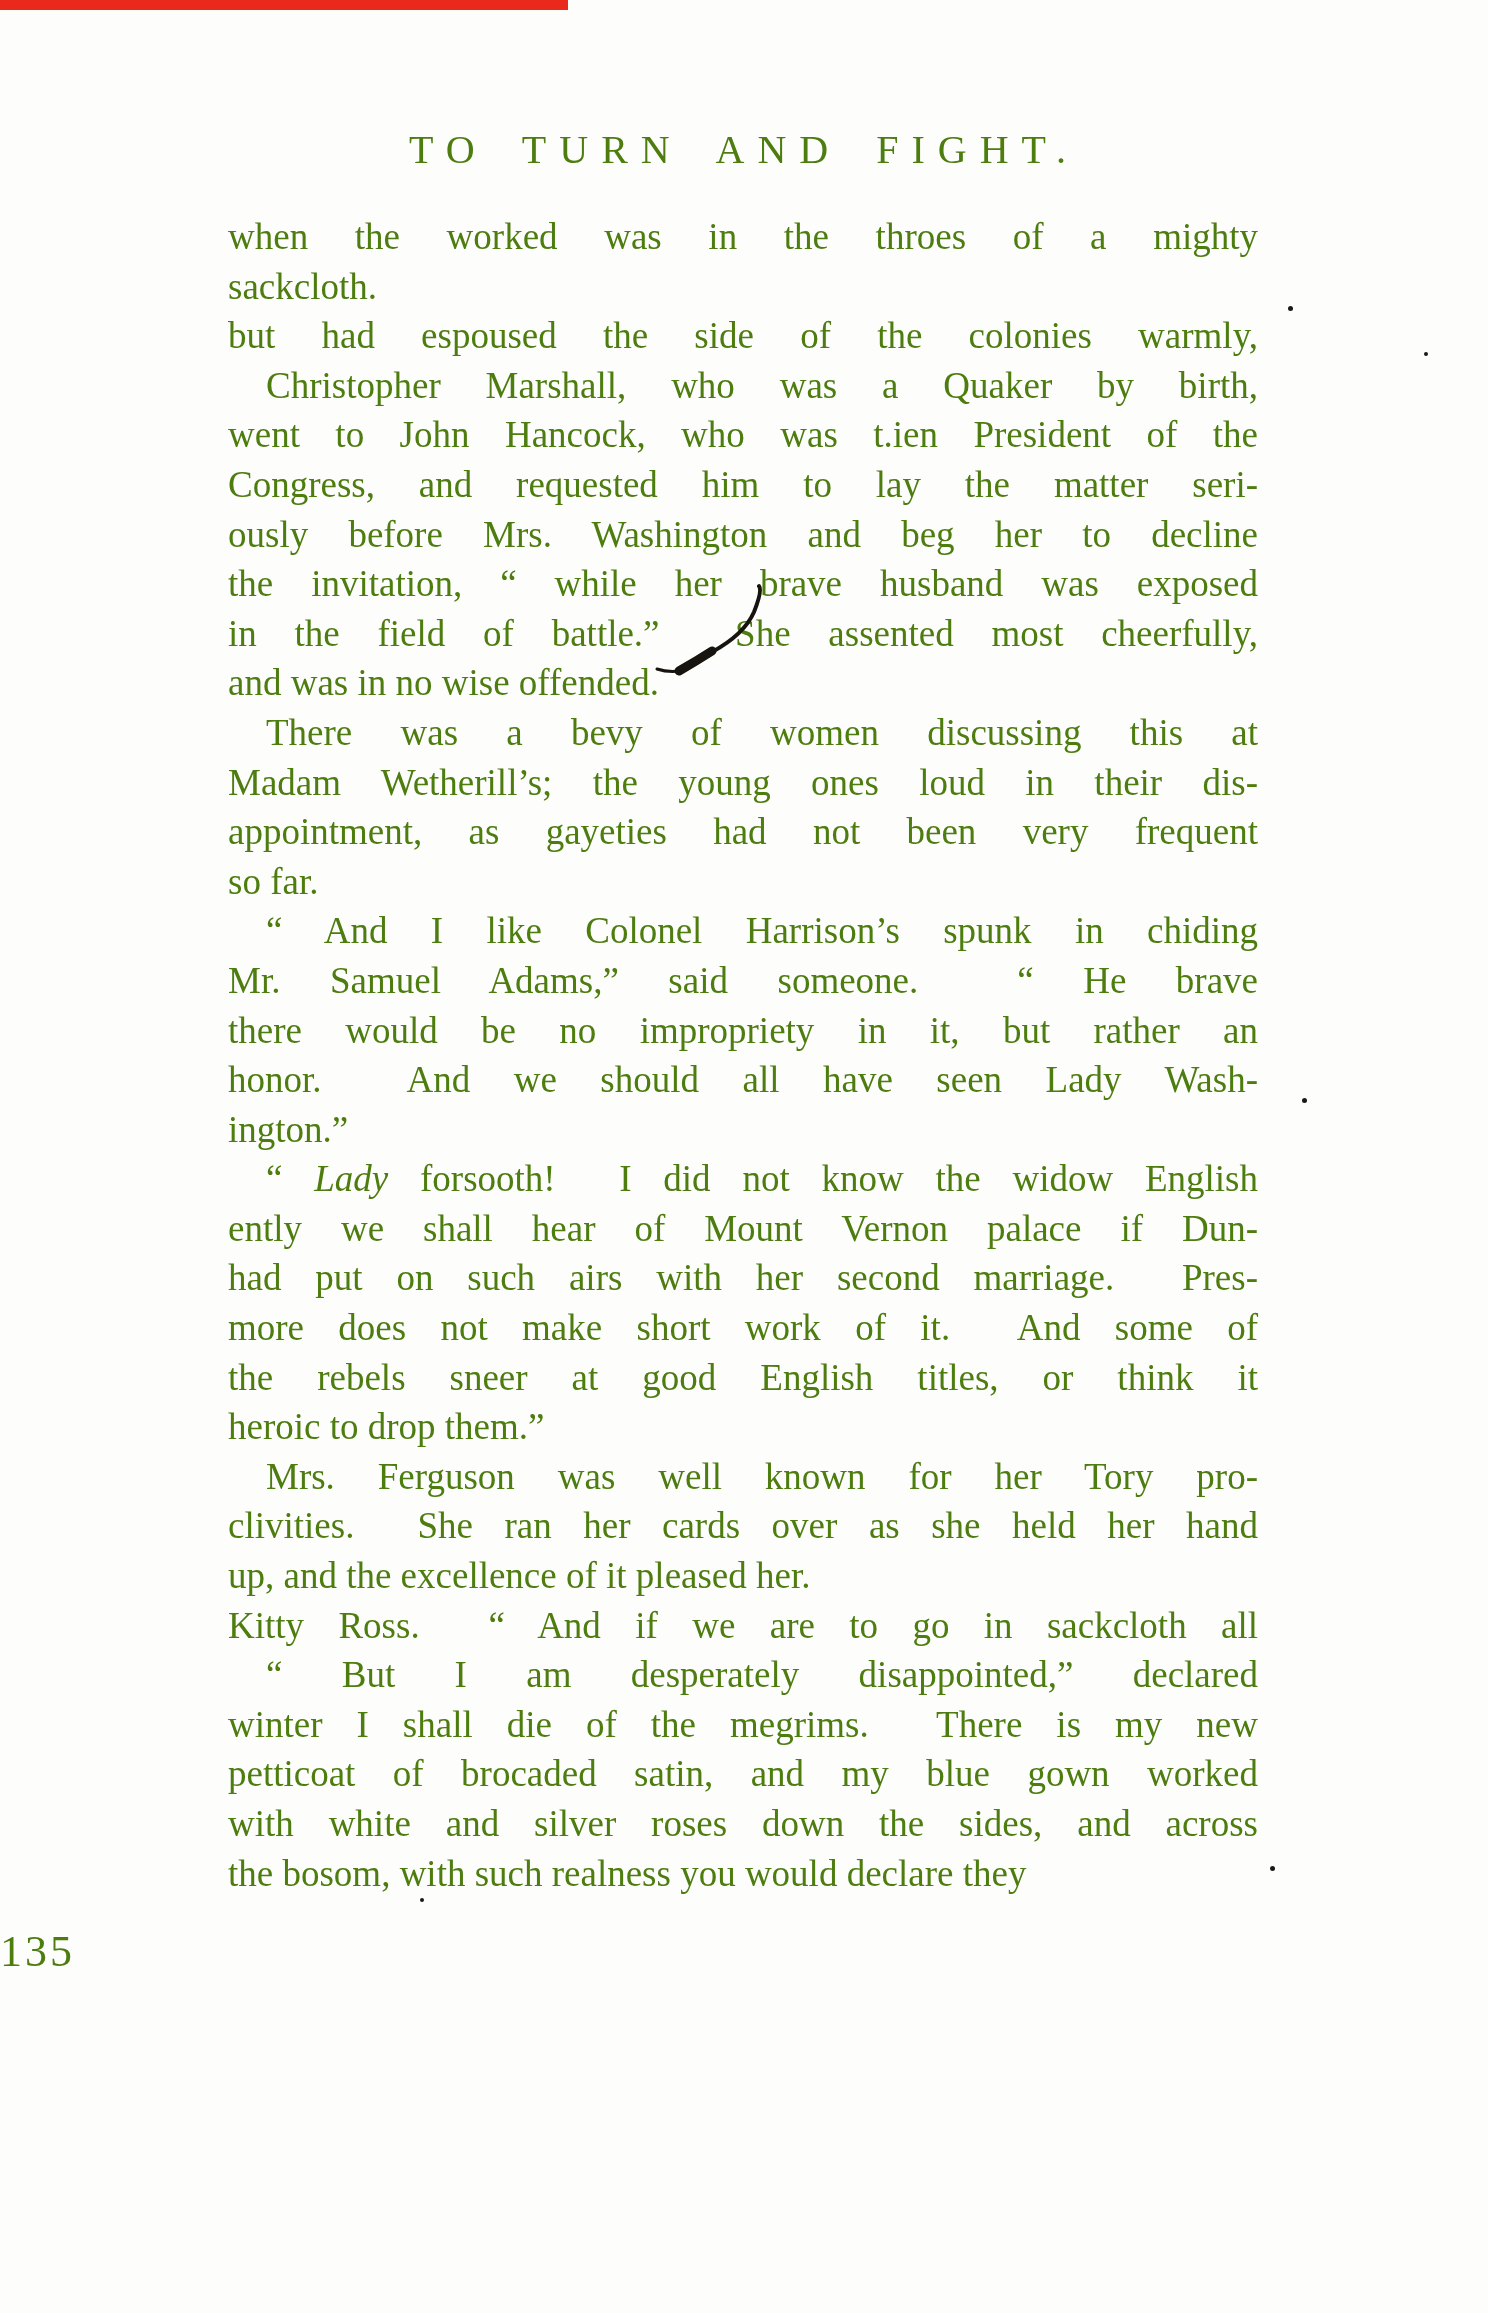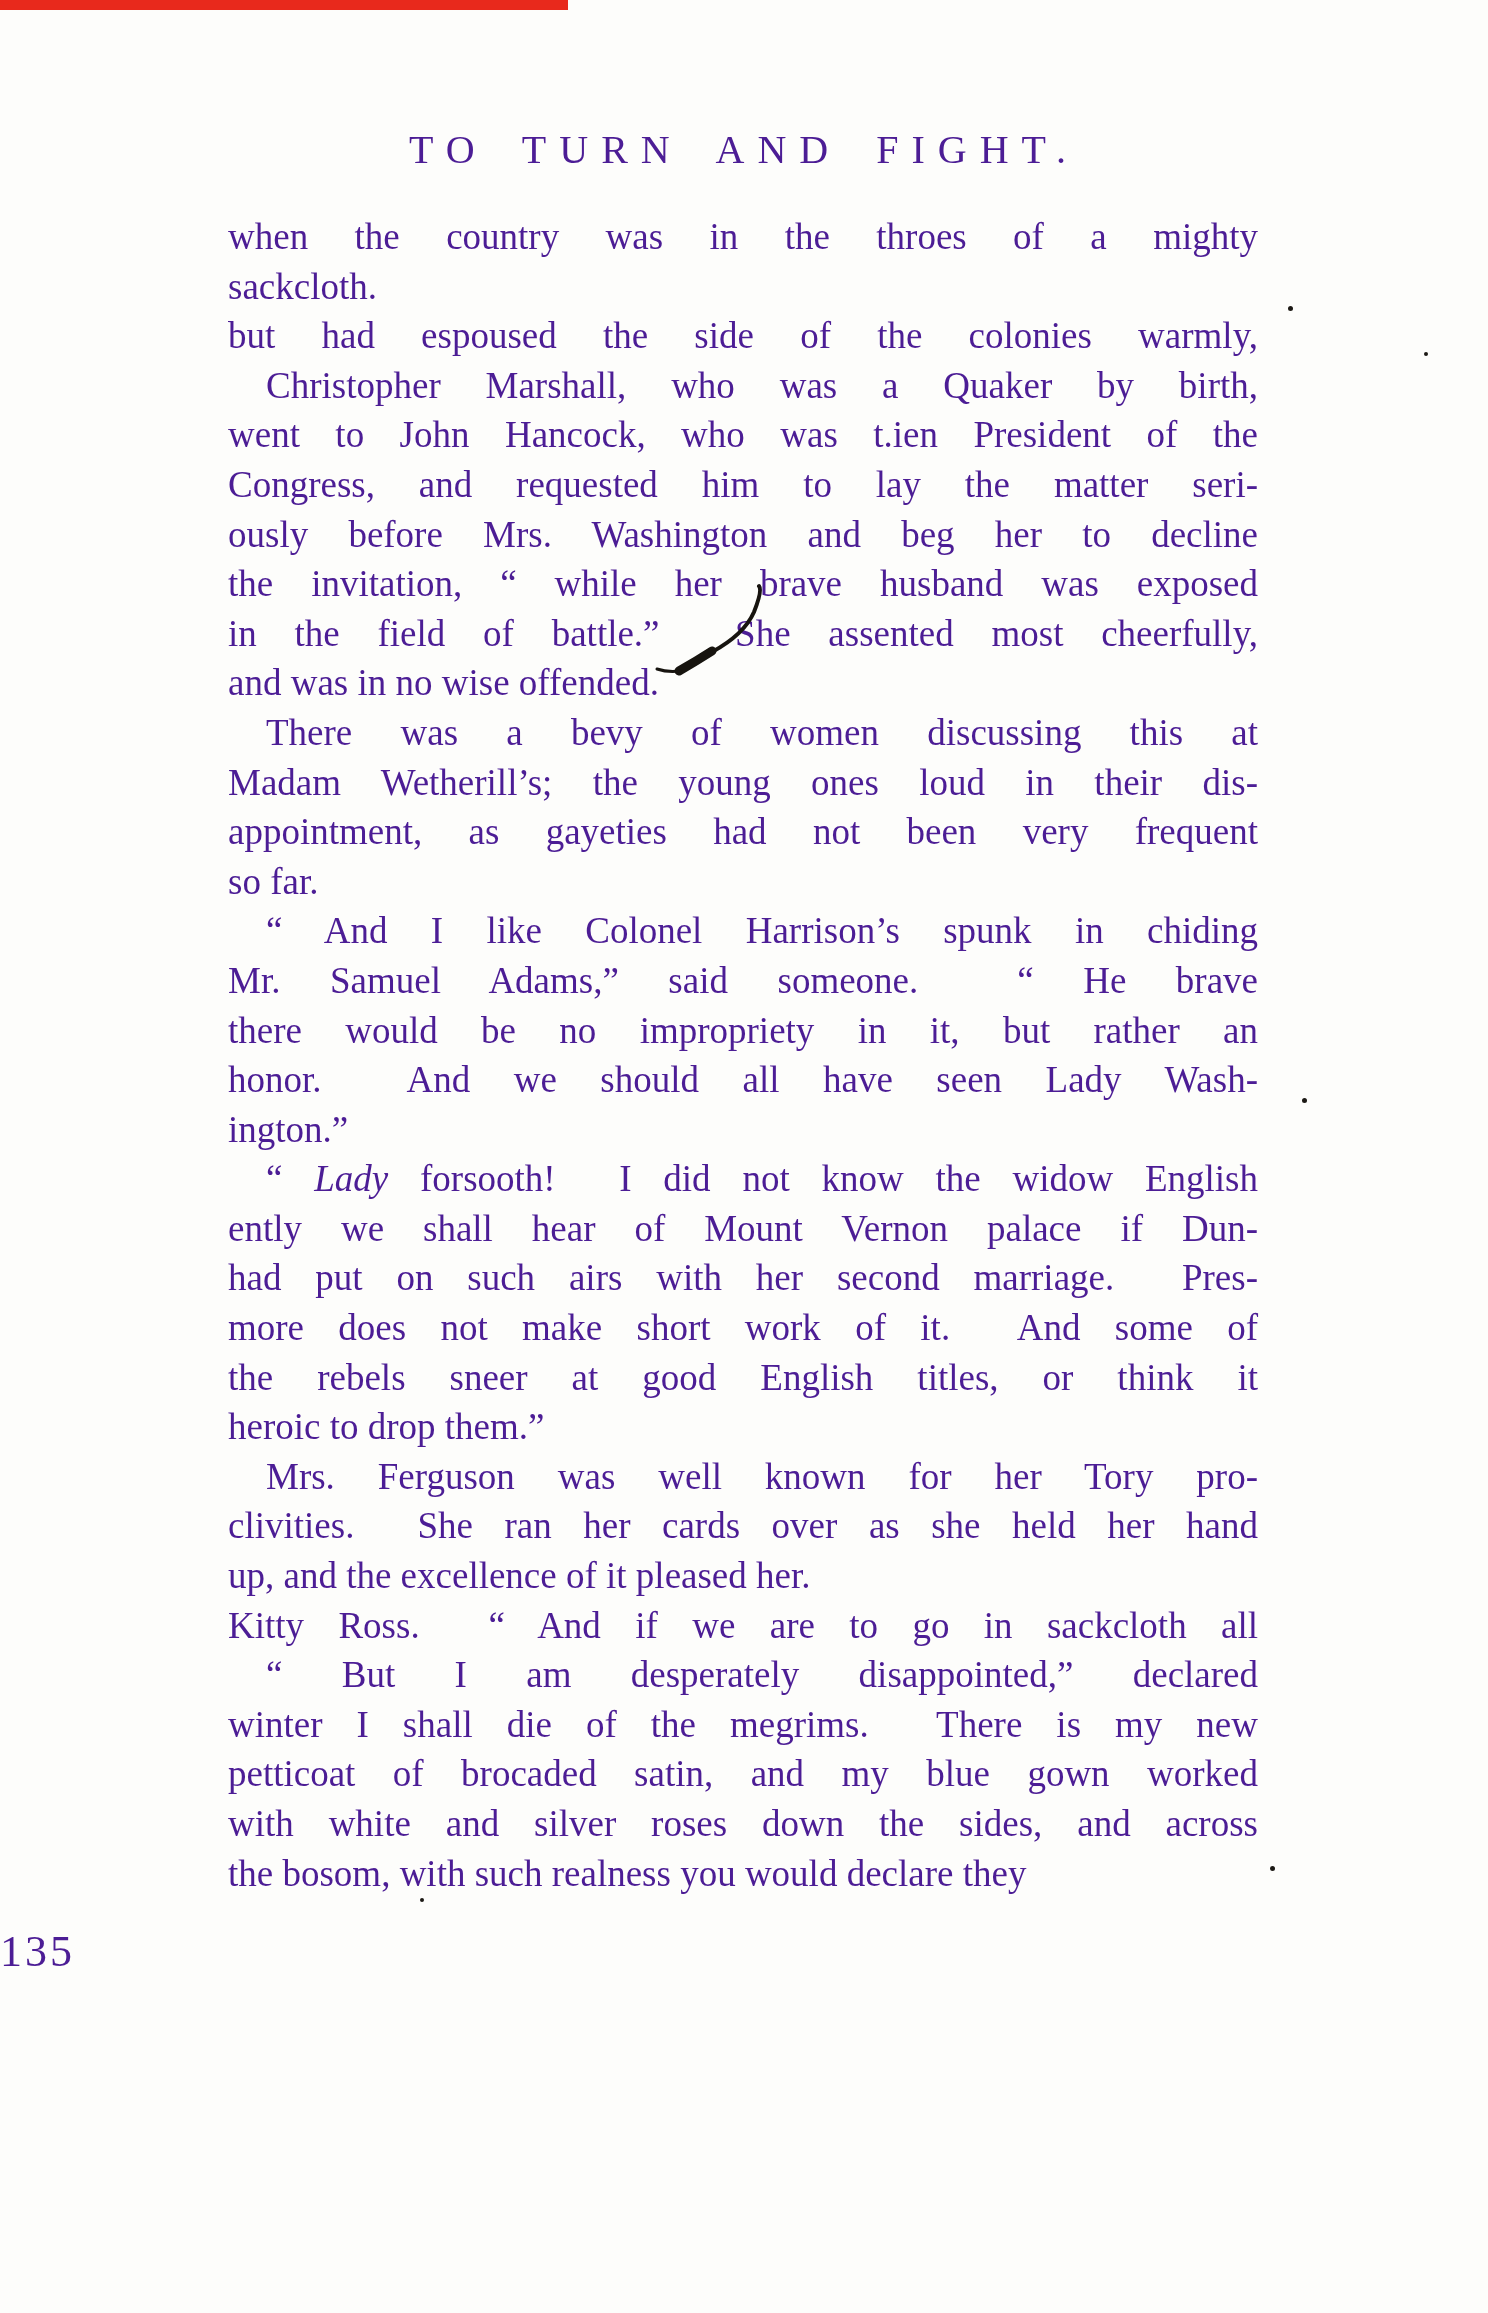--- a/index.html
+++ b/index.html
@@ -52,28 +52,28 @@
   }
   .speck.s1{left:1288px;top:306px;width:5px;height:5px;}
   .speck.s2{left:1424px;top:352px;width:4px;height:4px;}
   .speck.s3{left:1302px;top:1098px;width:5px;height:5px;}
   .speck.s4{left:1270px;top:1866px;width:5px;height:5px;}
   .speck.s5{left:420px;top:1898px;width:4px;height:4px;}
 </style>
 </head>
 <body>
 
-<div class="page" style="background: rgb(253, 253, 251); color: #4c1d95;">
+<div class="page" style="background: rgb(253, 253, 251); color: #4d7c0f;">
 
   <div class="top-strip" style="background: rgb(232, 41, 28);"></div>
 
   <div class="running-head">TO TURN AND FIGHT.</div>
 
   <div class="text-block">
-      <div class="line">when the country was in the throes of a mighty</div>
+      <div class="line">when the worked was in the throes of a mighty</div>
       <div class="line plast">sackcloth.</div>
       <div class="line">but had espoused the side of the colonies warmly,</div>
       <div class="line indent">Christopher Marshall, who was a Quaker by birth,</div>
       <div class="line">went to John Hancock, who was t.ien President of the</div>
       <div class="line">Congress, and requested him to lay the matter seri-</div>
       <div class="line">ously before Mrs. Washington and beg her to decline</div>
       <div class="line">the invitation, “ while her brave husband was exposed</div>
       <div class="line">in the field of battle.”  She assented most cheerfully,</div>
       <div class="line plast">and was in no wise offended.</div>
       <div class="line indent">There was a bevy of women discussing this at</div>

